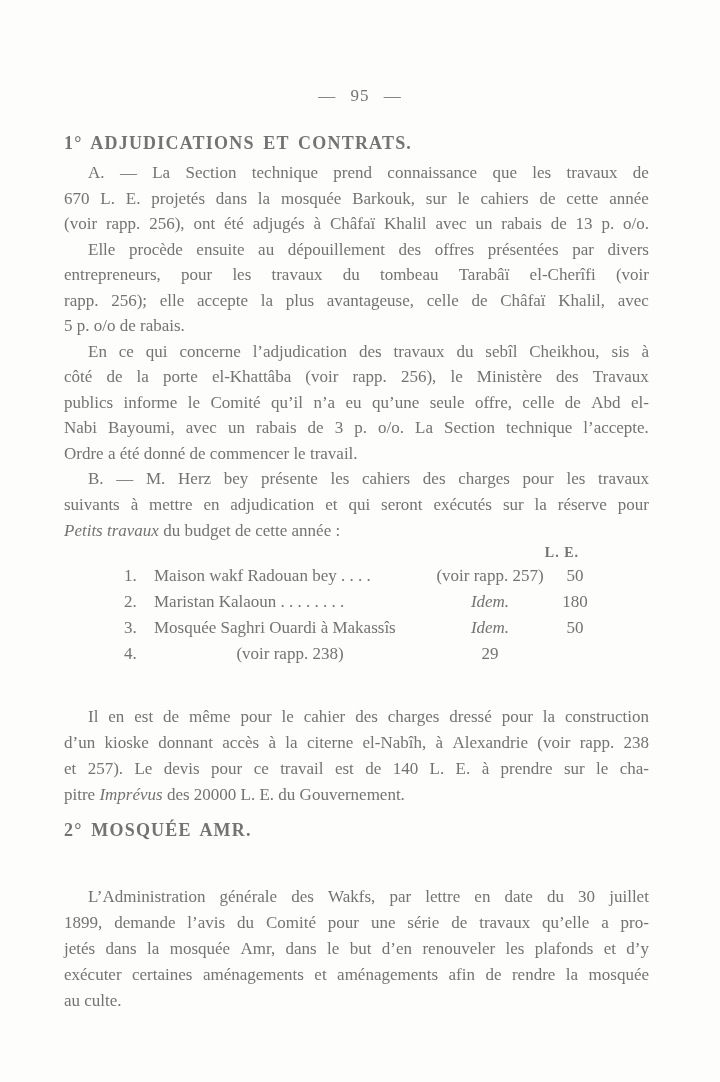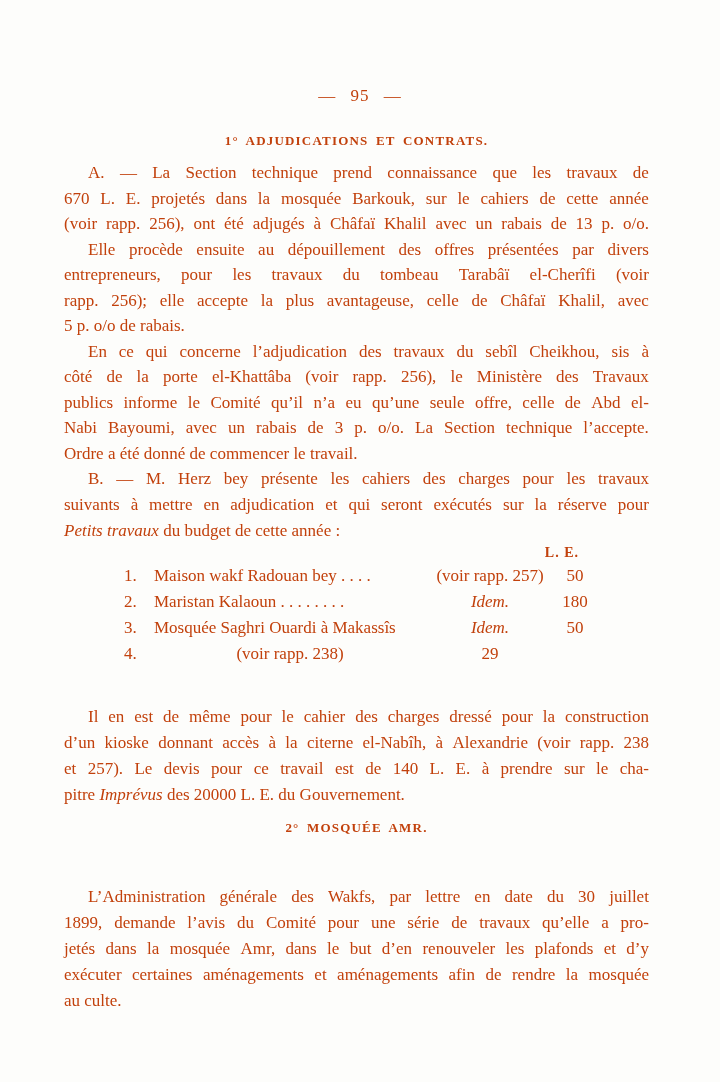--- a/index.html
+++ b/index.html
@@ -3,38 +3,38 @@
 <meta charset="utf-8">
 <style>
   * { margin: 0; padding: 0; box-sizing: border-box; }
   html, body { background: #fdfdfb; }
   .page {
     position: relative;
     width: 720px;
     height: 1082px;
     margin: 0 auto;
     background: #fdfdfb;
-    color: #c2410c;
+    color: #737373;
     font-family: "Liberation Serif", "DejaVu Serif", serif;
     overflow: hidden;
   }
   .pagenum {
     position: absolute;
     top: 86px; left: 0; width: 720px;
     text-align: center;
     font-size: 17px;
     word-spacing: 9px;
     letter-spacing: 1px;
   }
   .heading {
     position: absolute;
     left: 64px; width: 585px;
-    text-align: center;
+    text-align: left;
     font-weight: bold;
-    font-size: 13px;
+    font-size: 18px;
     letter-spacing: 1.2px;
     word-spacing: 3px;
   }
   #heading1 { top: 133px; }
   #heading2 { top: 820px; }
   .block {
     position: absolute;
     left: 64px; width: 585px;
     font-size: 17px;
   }

